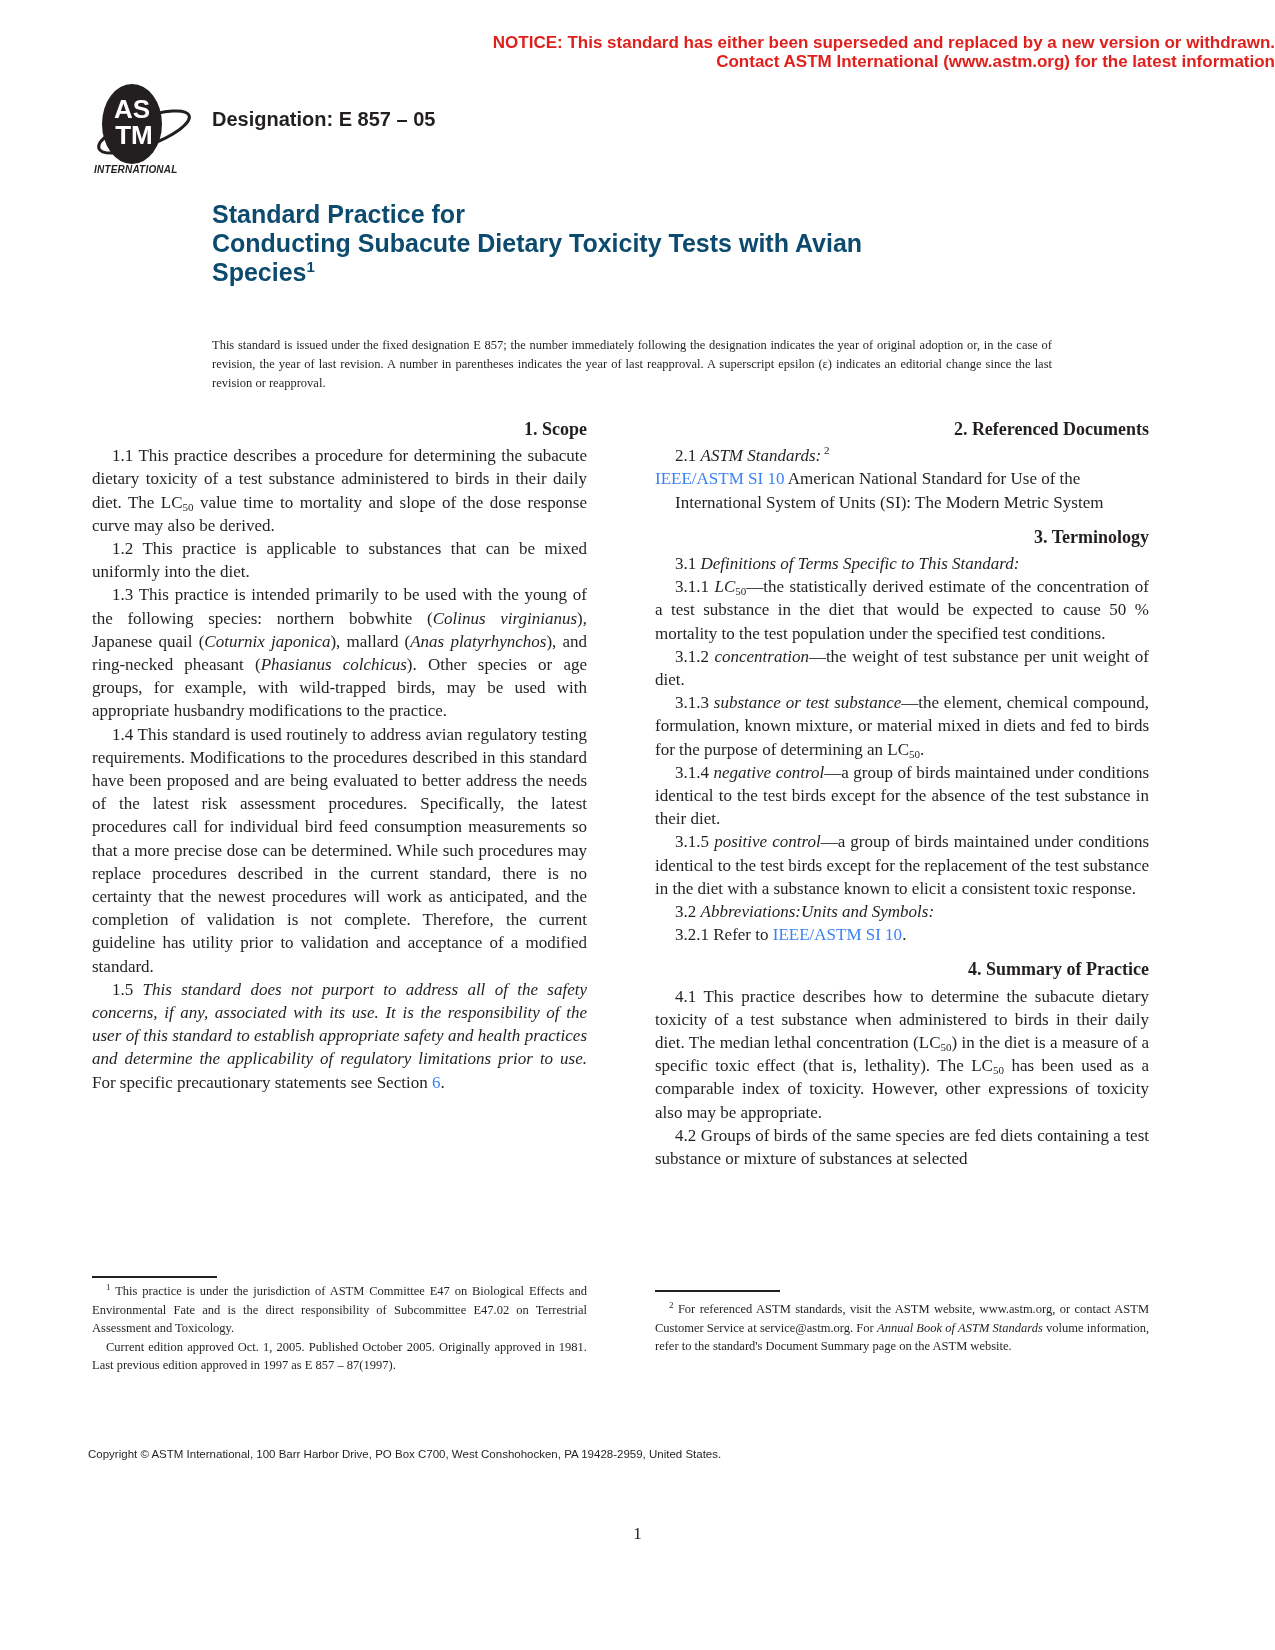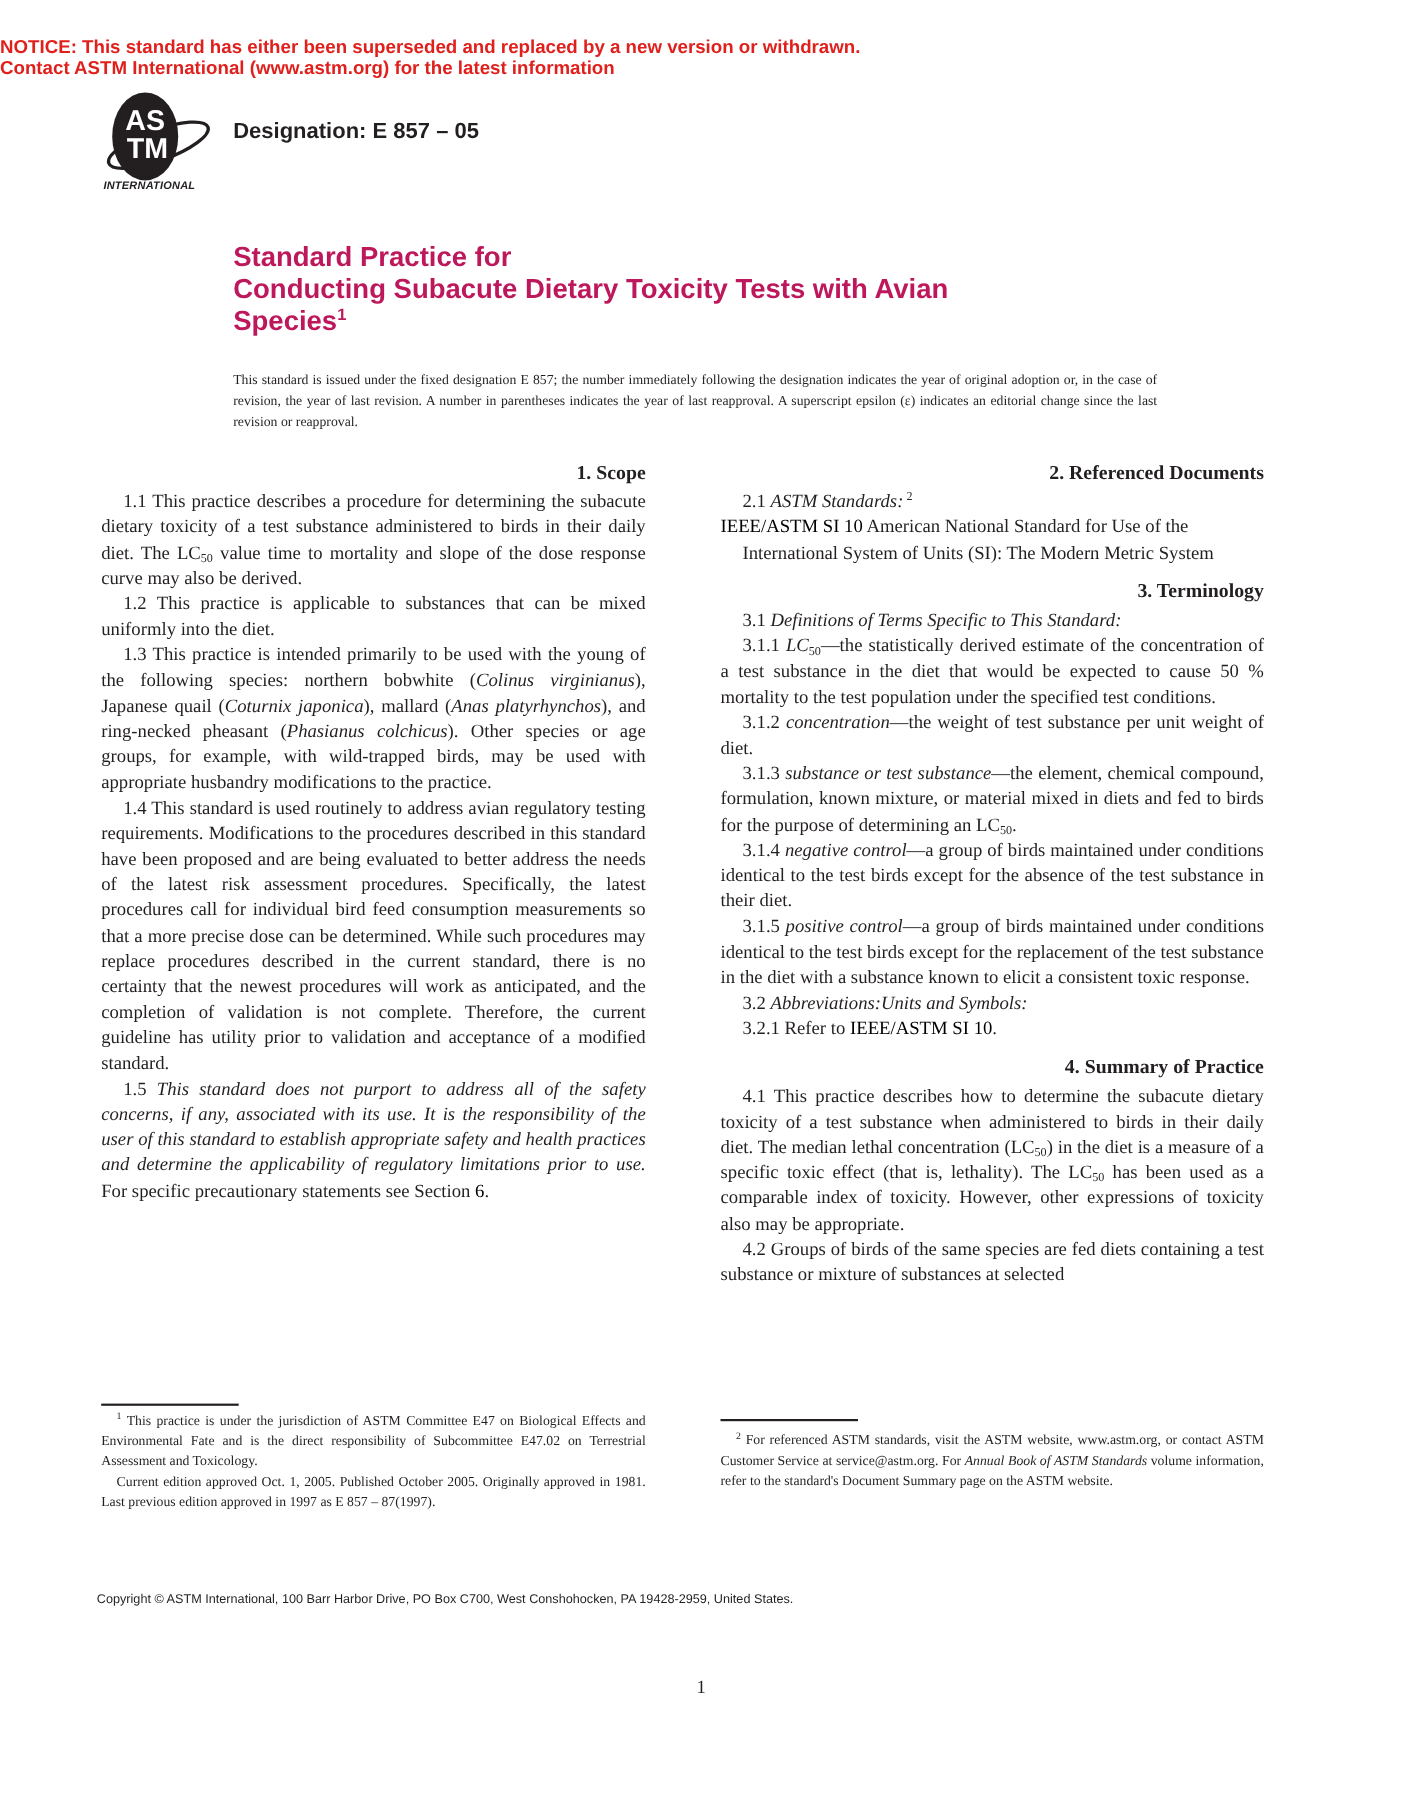--- a/index.html
+++ b/index.html
@@ -1,37 +1,37 @@
 <!DOCTYPE html>
 <html><head>
 <meta charset="utf-8">
 <style>
   html, body { margin: 0; padding: 0; background: #ffffff; }
   body { width: 1275px; height: 1650px; position: relative; overflow: hidden; color: #231f20; }
-  .notice { position: absolute; top: 33px; left: 0; width: 1275px; text-align: left; color: #e0201c;
+  .notice { position: absolute; top: 33px; left: 0; width: 1275px; text-align: right; color: #e0201c;
     font-family: "Liberation Sans", sans-serif; font-weight: bold; font-size: 17px; line-height: 19px; }
   .logo { position: absolute; left: 92px; top: 82px; width: 108px; height: 96px; }
   .logo-text { position: absolute; left: 94px; top: 164px; font-family: "Liberation Sans", sans-serif;
     font-weight: bold; font-style: italic; font-size: 10px; letter-spacing: 0.2px; color: #231f20; }
   .designation { position: absolute; left: 212px; top: 108px; font-family: "Liberation Sans", sans-serif;
     font-weight: bold; font-size: 20px; color: #231f20; }
-  .title { position: absolute; left: 212px; top: 220px; font-family: "Liberation Sans", sans-serif;
-    font-weight: bold; font-size: 25px; line-height: 29px; color: #be185d; width: 900px; }
+  .title { position: absolute; left: 212px; top: 200px; font-family: "Liberation Sans", sans-serif;
+    font-weight: bold; font-size: 25px; line-height: 29px; color: #0c4a6e; width: 900px; }
   .title sup { font-size: 15px; }
   .issue { position: absolute; left: 212px; top: 336px; width: 840px; font-family: "Liberation Serif", serif;
     font-size: 12.5px; line-height: 19px; color: #231f20; text-align: justify; }
   .col { position: absolute; font-family: "Liberation Serif", serif; font-size: 17px; line-height: 23.2px;
     color: #231f20; text-align: justify; }
   .col-left { left: 92px; top: 418px; width: 495px; }
   .col-right { left: 655px; top: 418px; width: 494px; }
   .h { font-weight: bold; font-size: 18px; margin: 0 0 3px 0; text-align: right; }
   .h.gap { margin-top: 12px; margin-left: 12px; }
   .p { text-indent: 20px; margin: 0; }
   .ref { padding-left: 20px; text-indent: -20px; margin: 0; text-align: left; }
-  .red { color: #000000; }
+  .red { color: #3b82f6; }
   sub { font-size: 11px; vertical-align: -3px; line-height: 0; }
   sup { line-height: 0; }
   .fn-rule { position: absolute; height: 1.5px; background: #231f20; width: 125px; }
   .fn { position: absolute; font-family: "Liberation Serif", serif; font-size: 12.5px; line-height: 18.5px;
     color: #231f20; text-align: justify; }
   .fn p { margin: 0; text-indent: 14px; }
   .copyright { position: absolute; left: 88px; top: 1448px; font-family: "Liberation Sans", sans-serif;
     font-size: 11.5px; color: #231f20; }
   .pagenum { position: absolute; left: 0; width: 1275px; top: 1524px; text-align: center;
     font-family: "Liberation Serif", serif; font-size: 17px; color: #231f20; }

